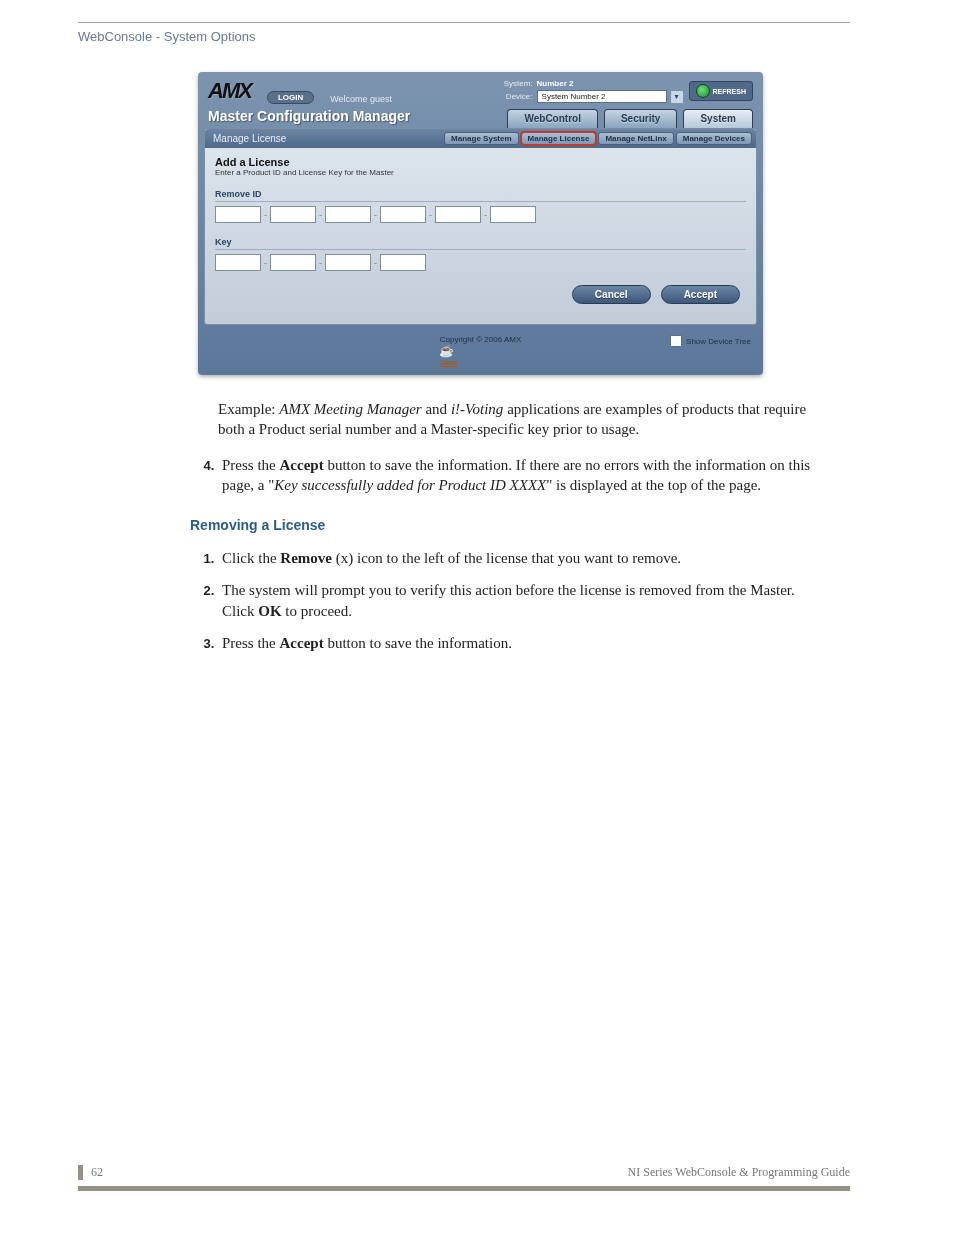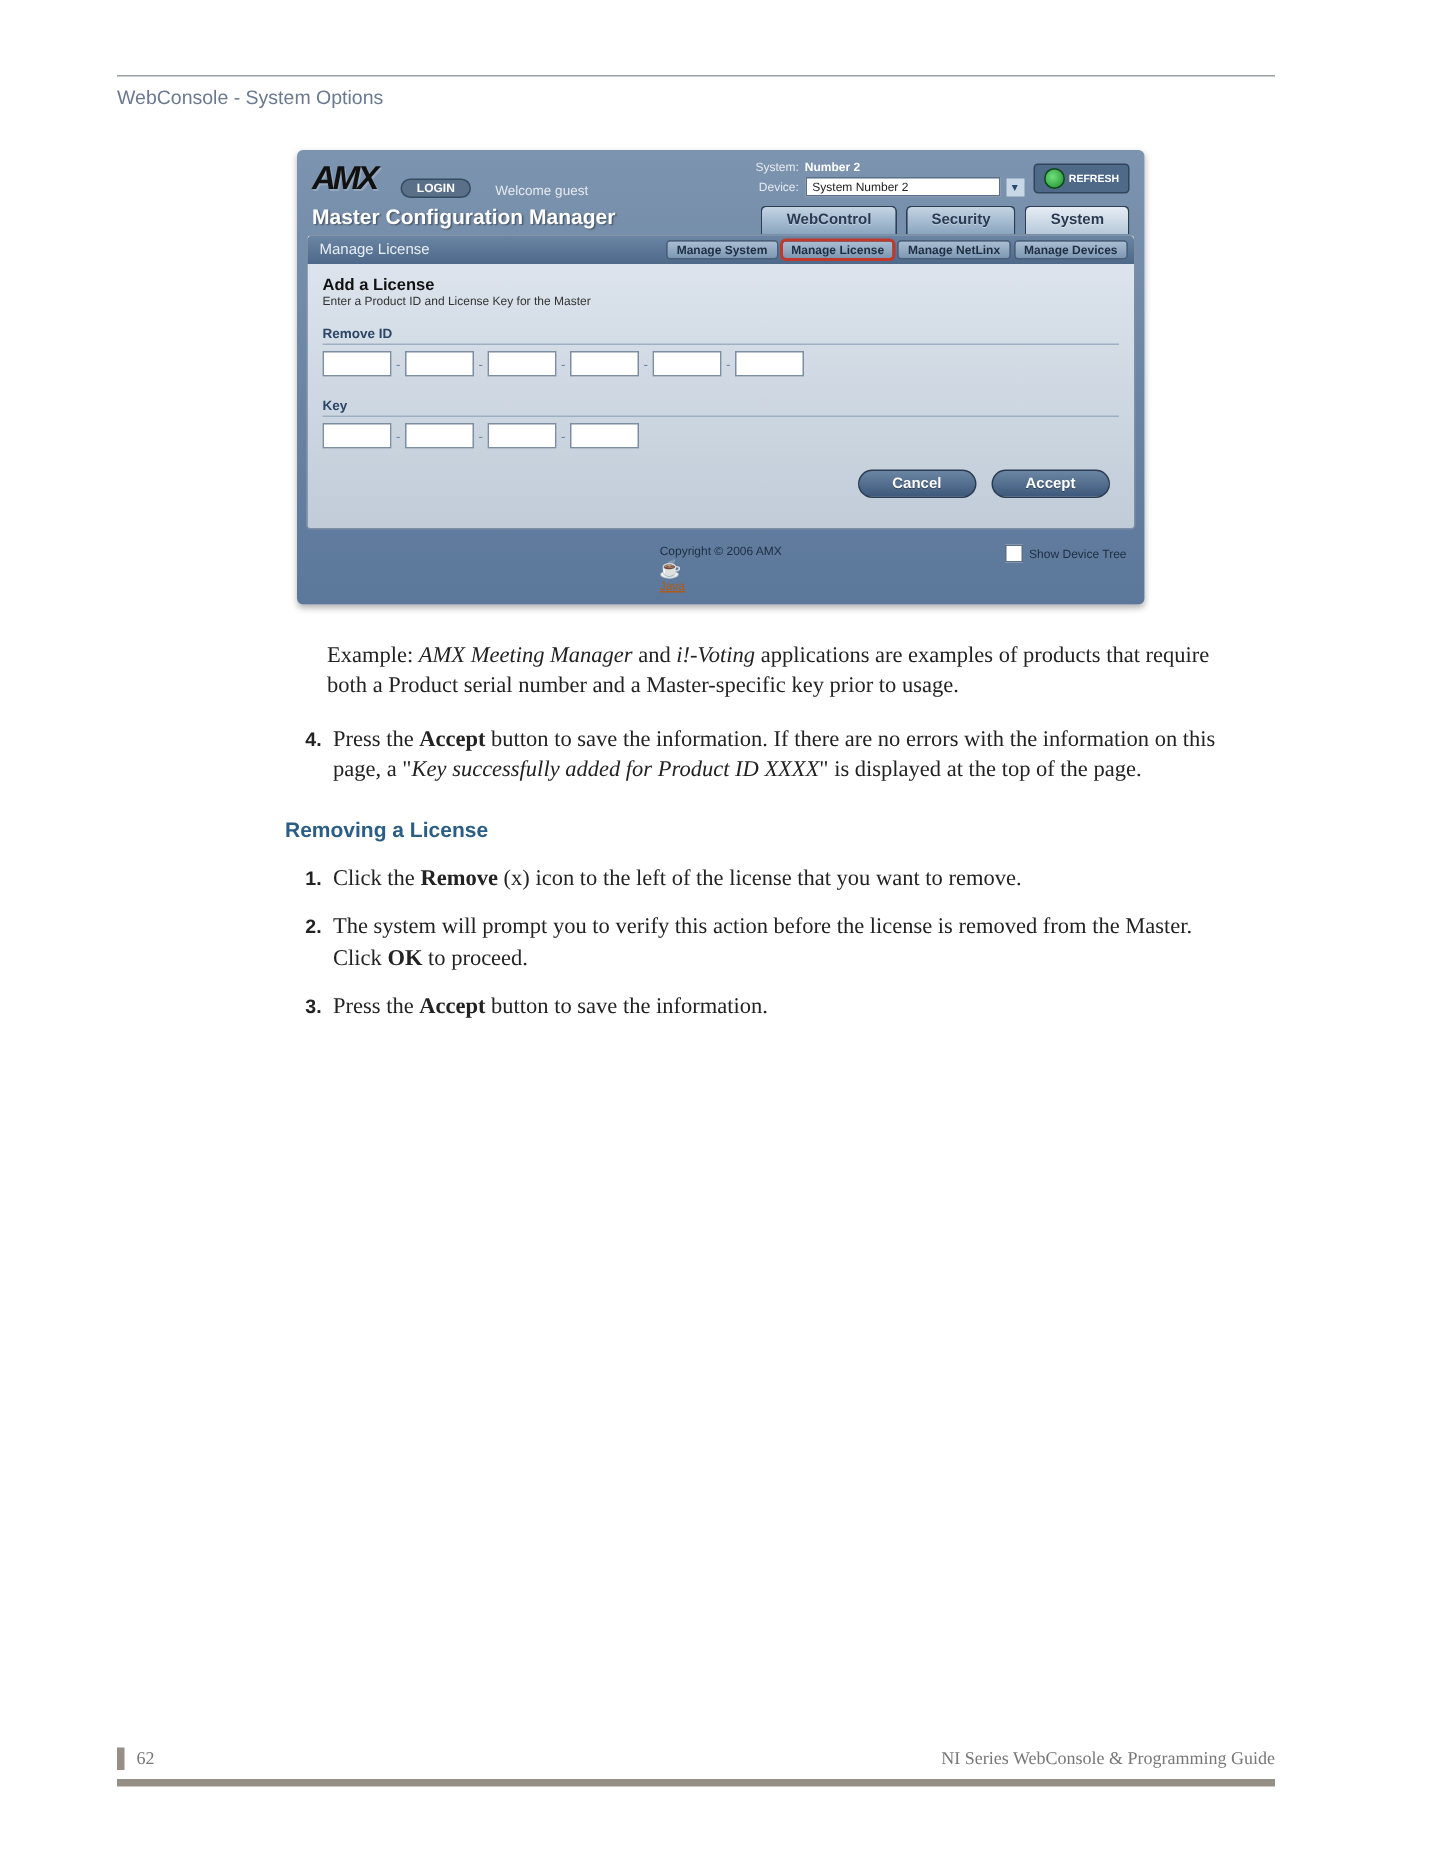--- a/index.html
+++ b/index.html
@@ -6,21 +6,21 @@
     margin: 0;
     background: #fff;
     font-family: "Times New Roman", Times, serif;
     color: #222;
   }
   .page {
     width: 928px;
     height: 1235px;
     position: relative;
     box-sizing: border-box;
-    padding: 50px 78px 0 78px;
+    padding: 22px 78px 0 78px;
   }
   .header-bar {
     border-top: 1px solid #9aa0a6;
     padding-top: 6px;
     color: #6b7990;
     font-family: Arial, Helvetica, sans-serif;
     font-size: 13px;
     margin-bottom: 28px;
   }
   .screenshot-wrap {
@@ -197,21 +197,21 @@
   }
   .ss-foot {
     display: flex;
     justify-content: space-between;
     padding: 4px 12px 8px 12px;
     font-size: 8px;
     color: #1e2e42;
   }
   .java-box { text-align: left; }
   .java-cup { font-size: 12px; color: #b35a12; }
-  .java-word { color: #b35a12; font-weight: normal; font-size: 8px; text-decoration: underline; }
+  .java-word { color: #b35a12; font-weight: bold; font-size: 8px; text-decoration: underline; }
   .sdt { display: flex; gap: 4px; align-items: center; }
   .cb { width: 10px; height: 10px; border: 1px solid #5a6f88; background: #fff; }
   .caption {
     margin-top: 12px;
     font-family: Arial, Helvetica, sans-serif;
     font-size: 11px;
     color: #333;
   }
   .caption b { color: #000; }
   .body-text {

